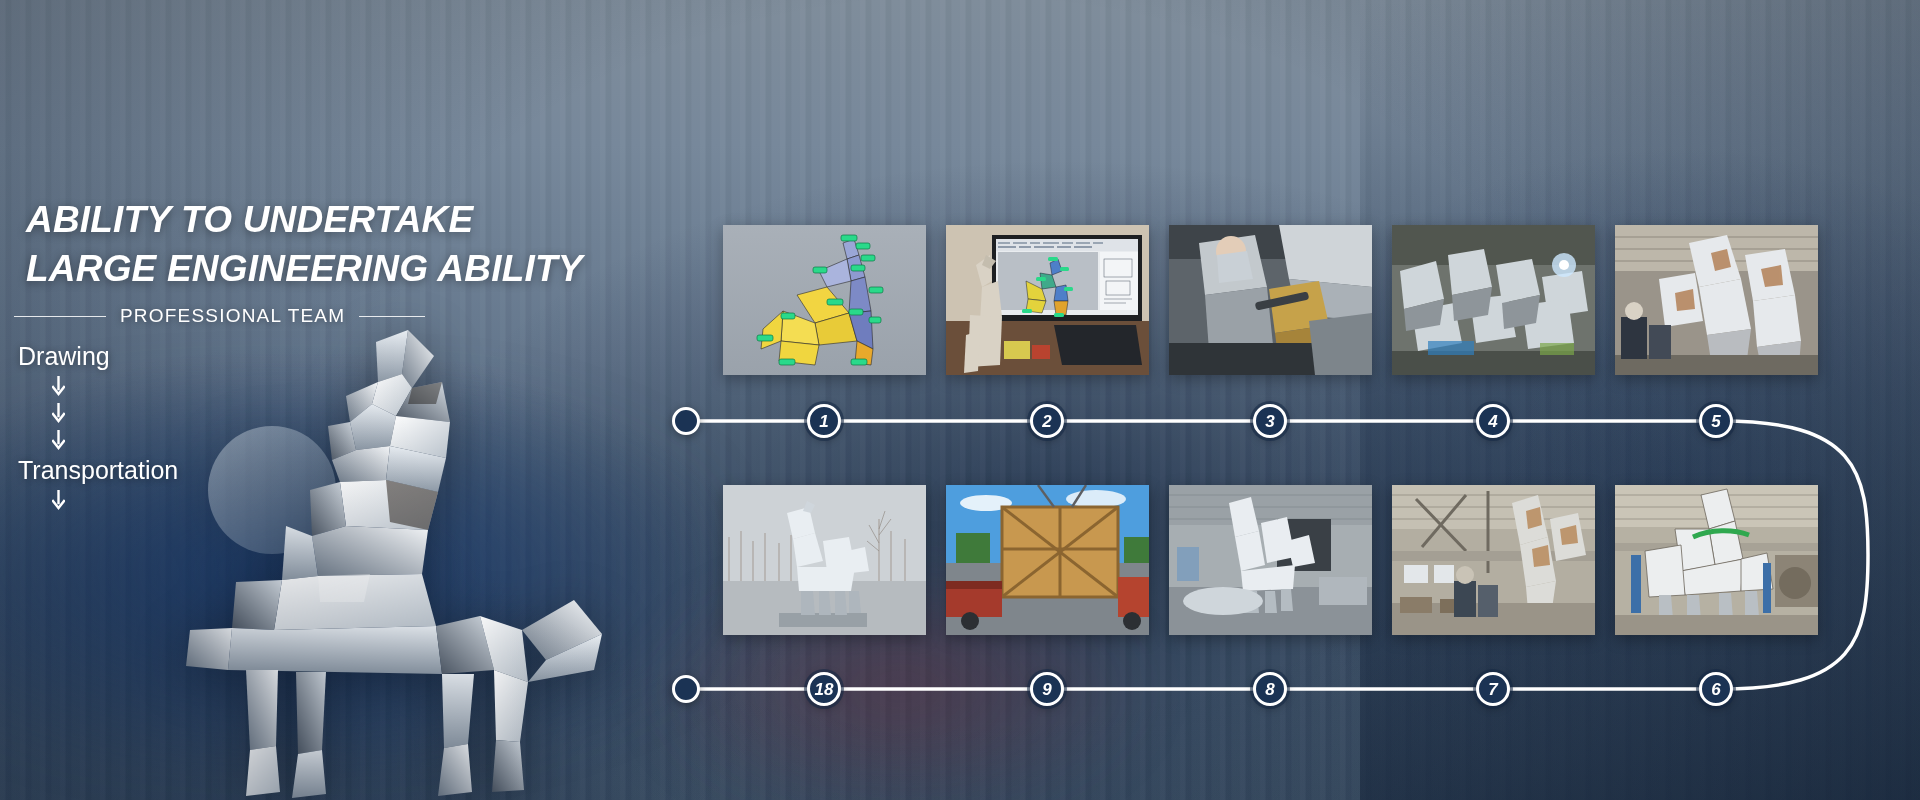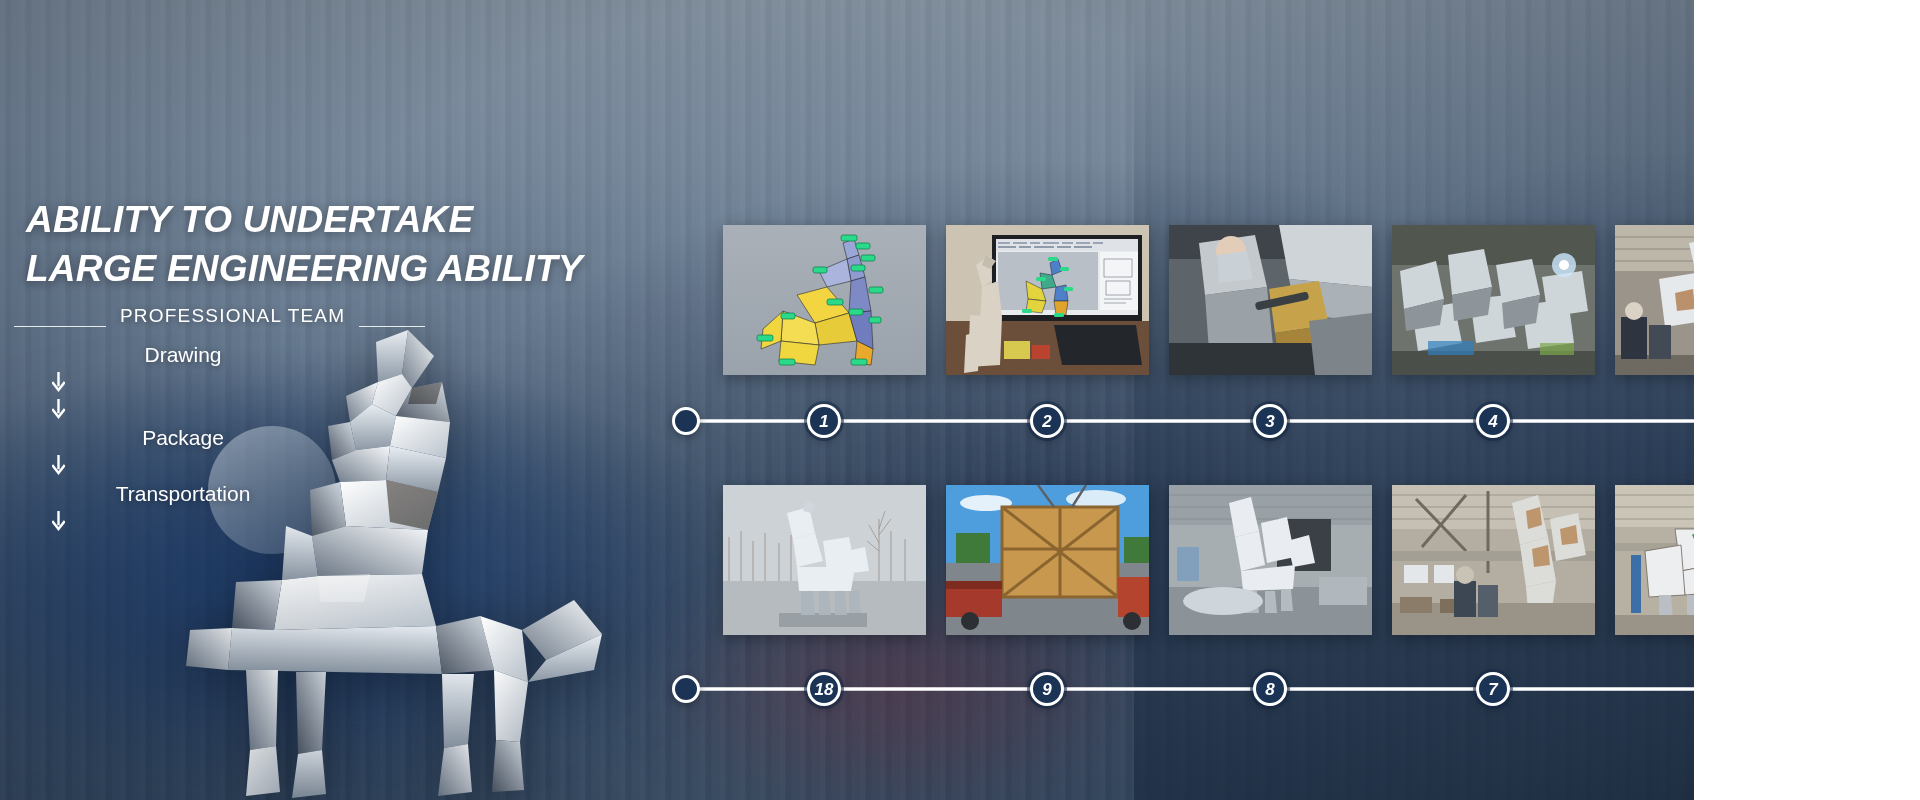--- a/index.html
+++ b/index.html
@@ -4,21 +4,21 @@
 <style>
   * { box-sizing: border-box; margin: 0; padding: 0; }
   html, body {
     width: 1920px; height: 800px;
     overflow: hidden;
     font-family: "Liberation Sans", sans-serif;
   }
 
   .stage {
     position: relative;
-    width: 1694px;
+    width: 1920px;
     height: 800px;
     background: #15803d;
     overflow: hidden;
   }
 
   
   .bg-base {
     position: absolute; inset: 0;
     background:
       radial-gradient(ellipse 700px 420px at 300px 640px, rgba(28,48,78,0.75), rgba(28,48,78,0) 70%),
@@ -83,21 +83,21 @@
     line-height: 1.32;
     text-shadow: 0 2px 10px rgba(0,0,0,0.38);
   }
   .headline .l2 { display: block; }
 
   .subrow {
     position: absolute;
     left: 14px; top: 305px;
     width: 400px;
     display: flex;
-    align-items: flex-end;
+    align-items: center;
     gap: 14px;
   }
   .subrow .rule {
     height: 1px;
     background: rgba(255,255,255,0.85);
     flex: 0 0 auto;
   }
   .subrow .rule.left { width: 92px; }
   .subrow .rule.right { width: 66px; }
   .subrow .subtitle {
@@ -108,26 +108,25 @@
     text-shadow: 0 1px 6px rgba(0,0,0,0.35);
   }
 
   .steps {
     position: absolute;
     left: 18px; top: 340px;
     width: 330px;
   }
   .step-label {
     color: #ffffff;
-    font-size: 21px;
+    font-size: 25px;
     line-height: 1;
     padding: 4px 0;
     text-shadow: 0 1px 7px rgba(0,0,0,0.40);
     white-space: nowrap;
-    text-align: center;
   }
   .step-arrow {
     width: 80px;
     text-align: center;
     color: #ffffff;
     font-size: 16px;
     line-height: 1;
     padding: 3px 0 4px;
     text-shadow: 0 1px 6px rgba(0,0,0,0.40);
   }
@@ -283,21 +282,20 @@
     <div class="step-arrow">
       <svg width="13" height="20" viewBox="0 0 13 20">
           <path d="M6.5 0 v13 M1 11 l5.5 7 L12 11" fill="none" stroke="#fff" stroke-width="2.4" stroke-linecap="square"></path>
         </svg>
     </div>
     <div class="step-arrow">
       <svg width="13" height="20" viewBox="0 0 13 20">
           <path d="M6.5 0 v13 M1 11 l5.5 7 L12 11" fill="none" stroke="#fff" stroke-width="2.4" stroke-linecap="square"></path>
         </svg>
     </div>
-    <div class="step-label">Package</div>
     <div class="step-arrow">
       <svg width="13" height="20" viewBox="0 0 13 20">
           <path d="M6.5 0 v13 M1 11 l5.5 7 L12 11" fill="none" stroke="#fff" stroke-width="2.4" stroke-linecap="square"></path>
         </svg>
     </div>
     <div class="step-label">Transportation</div>
     <div class="step-arrow">
       <svg width="13" height="20" viewBox="0 0 13 20">
           <path d="M6.5 0 v13 M1 11 l5.5 7 L12 11" fill="none" stroke="#fff" stroke-width="2.4" stroke-linecap="square"></path>
         </svg>

